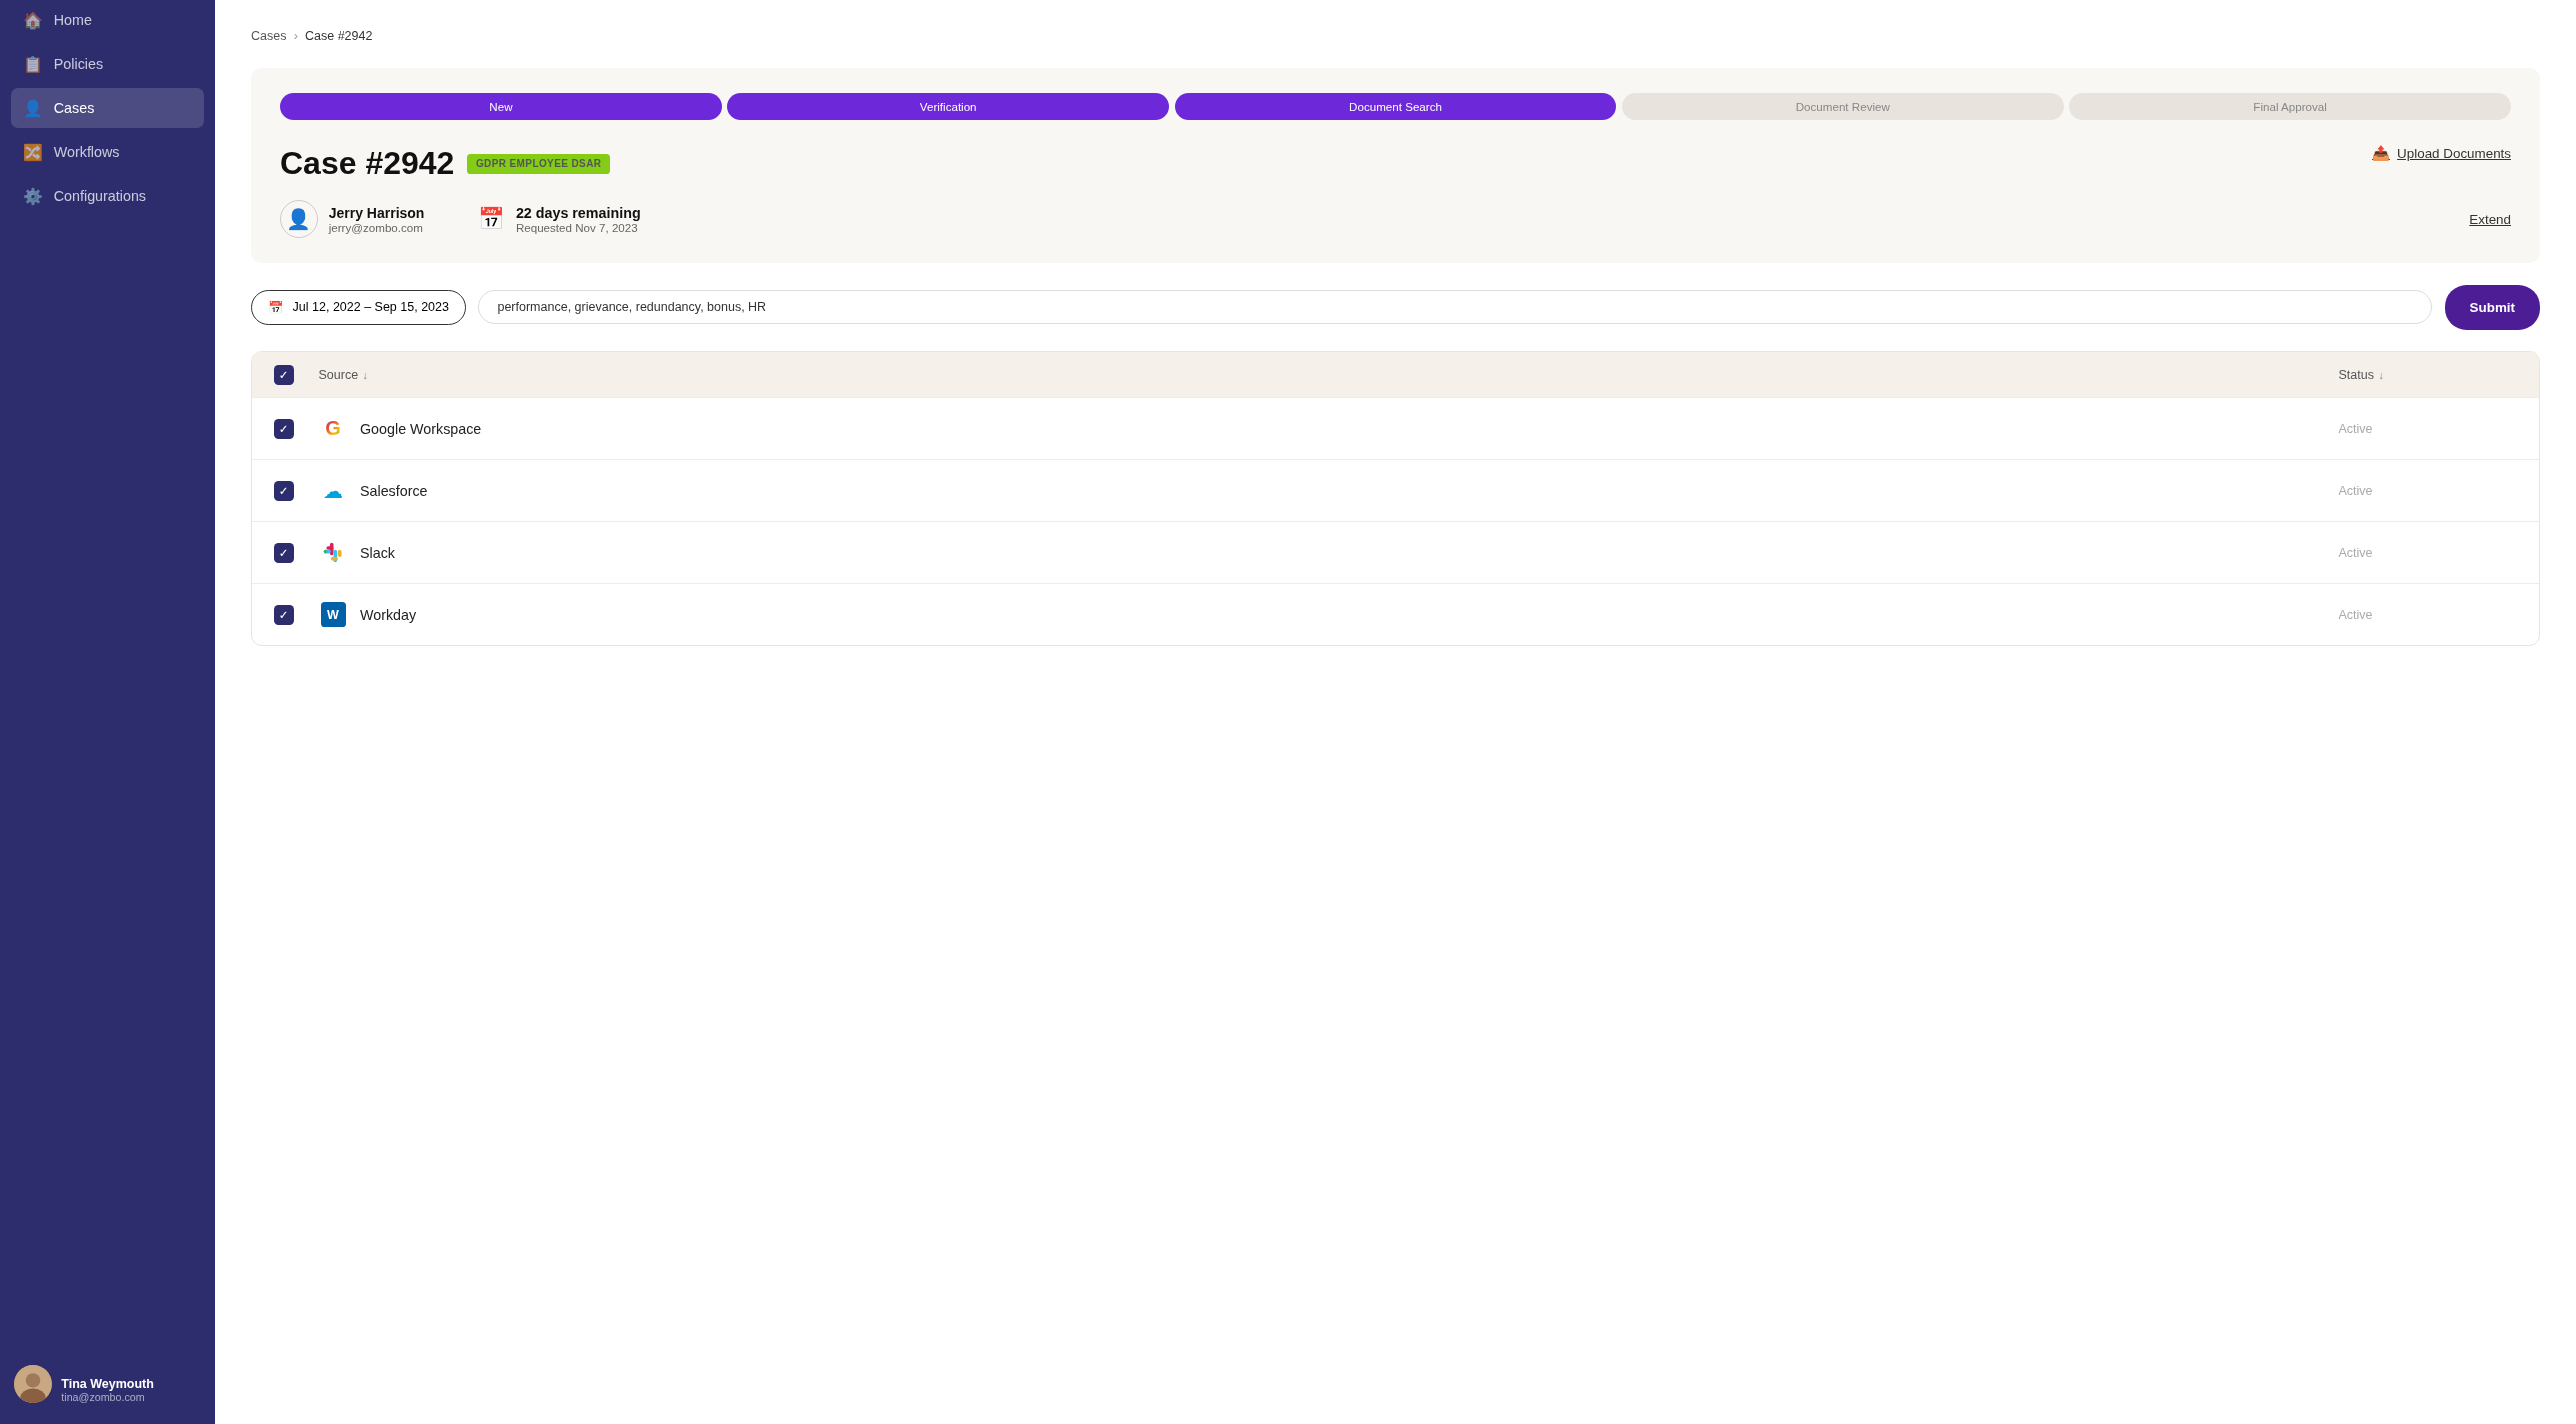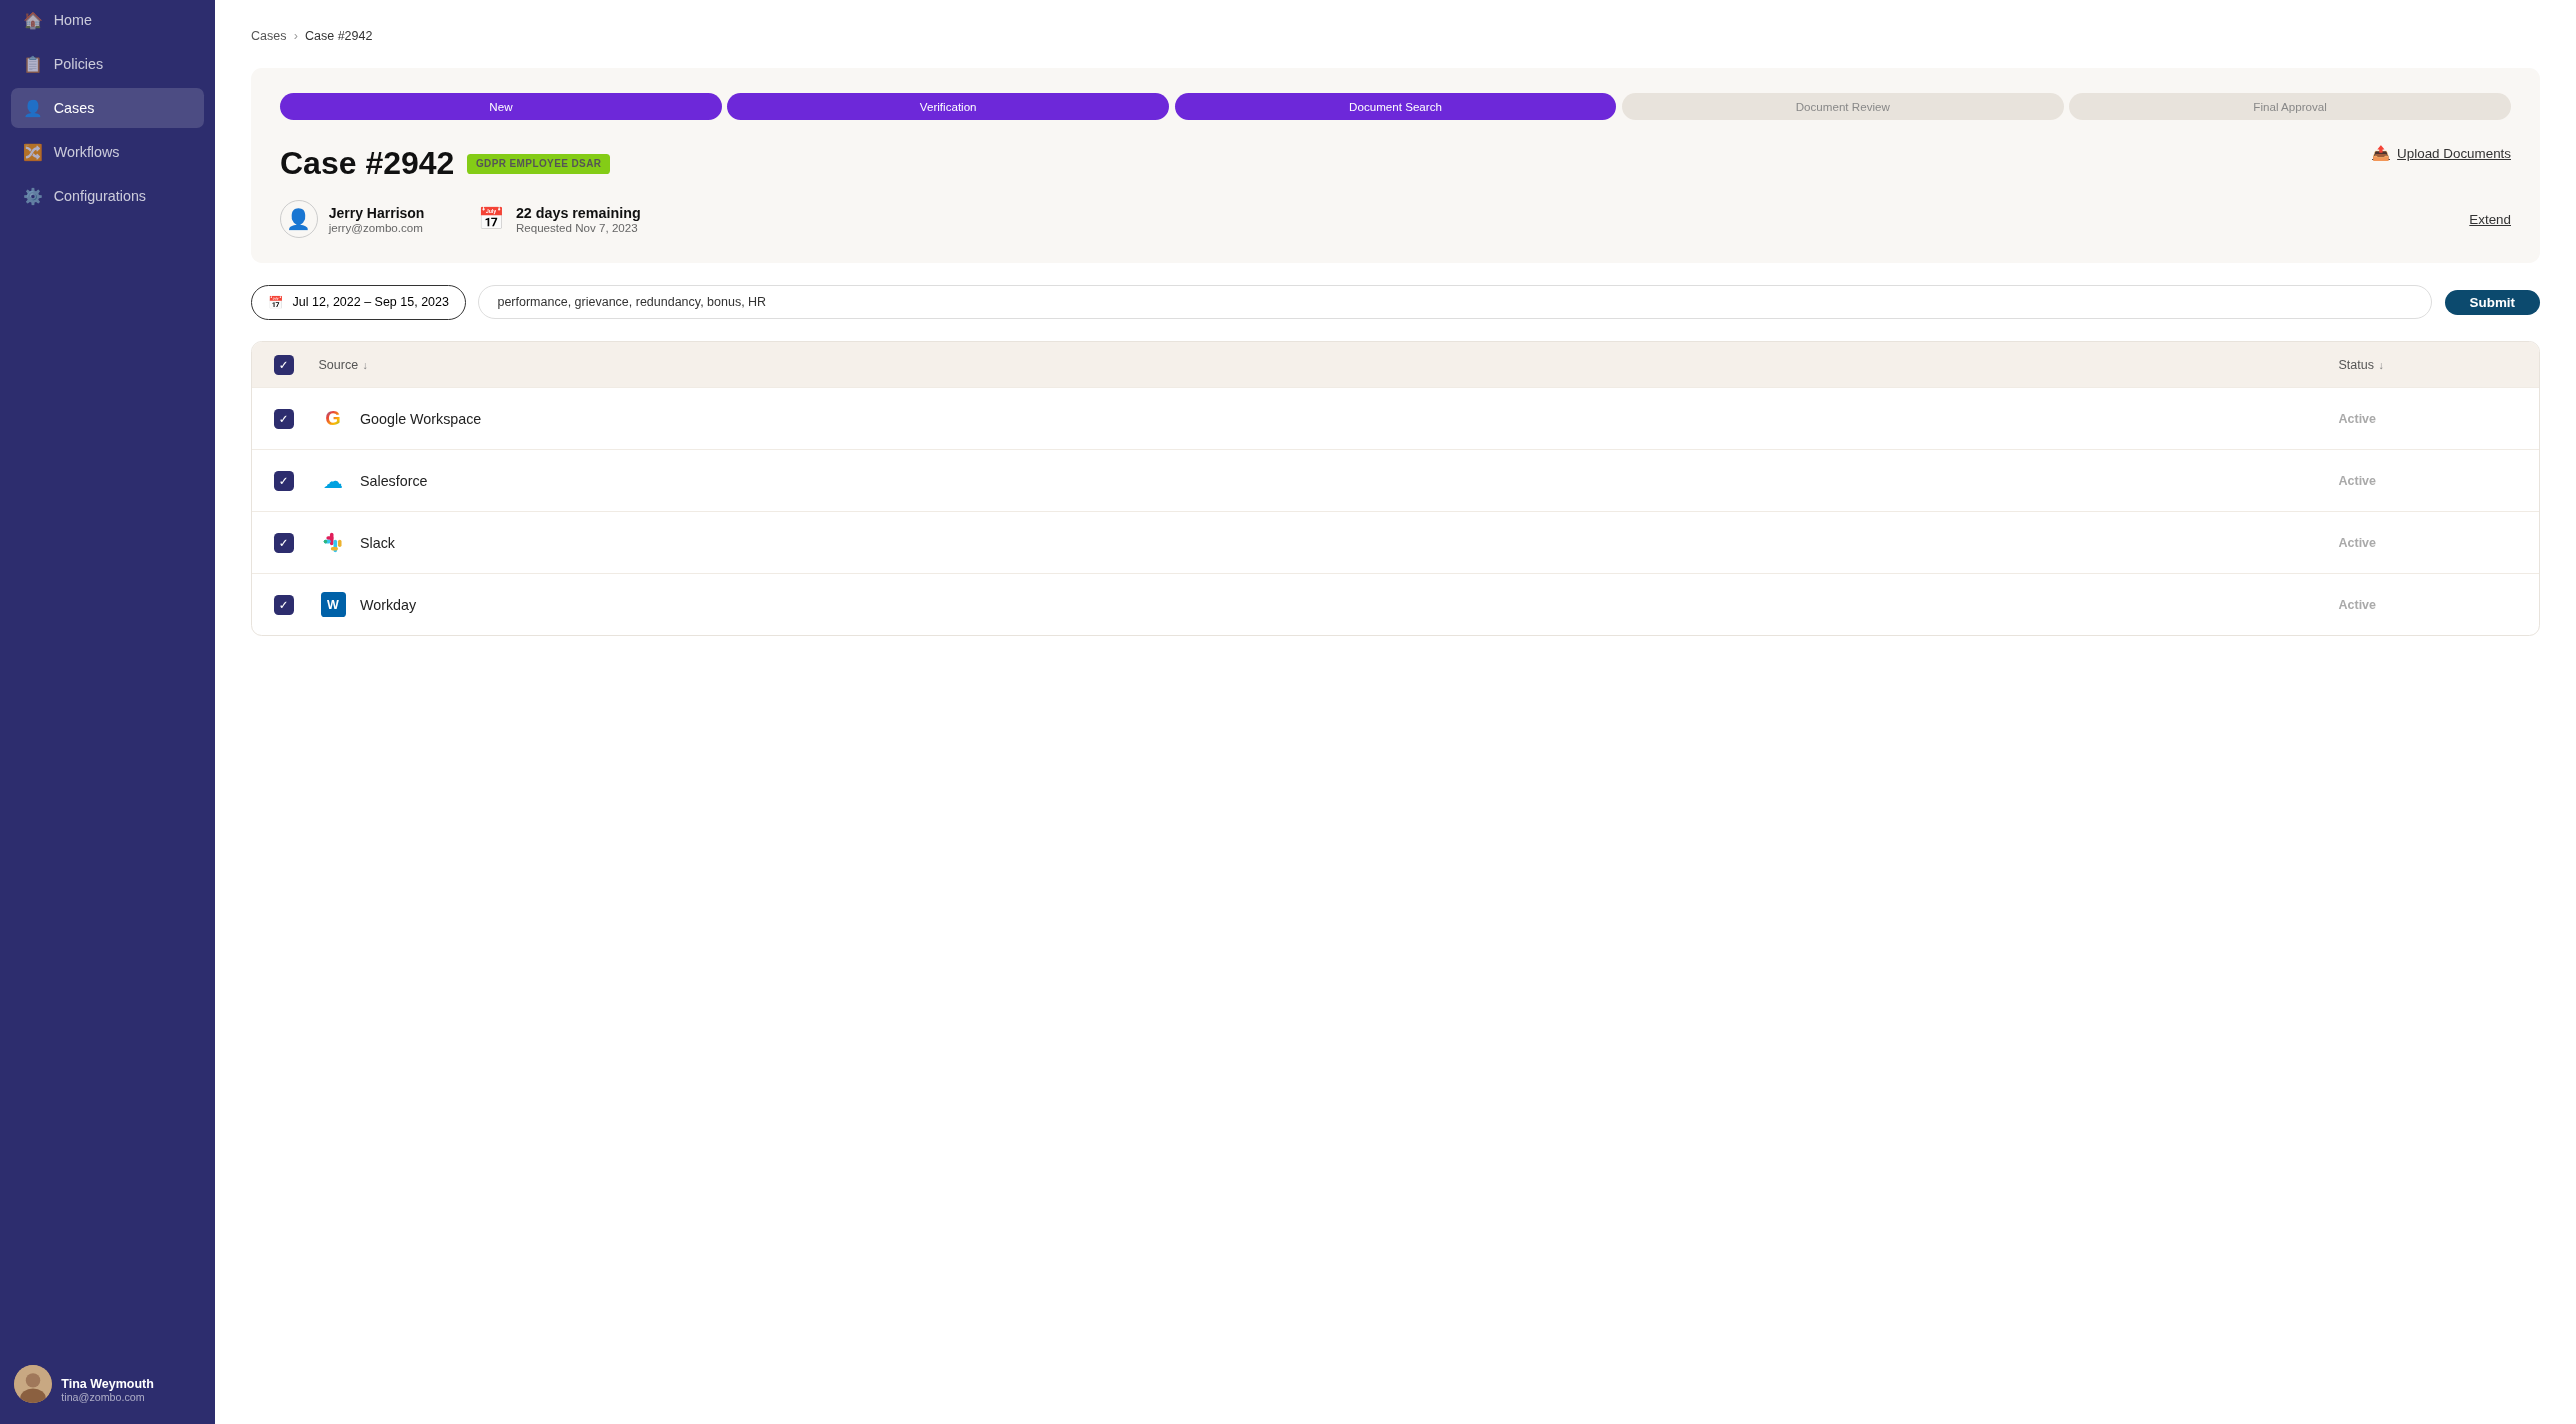--- a/index.html
+++ b/index.html
@@ -235,25 +235,25 @@
     }
     .search-input-wrap input {
       border: none;
       outline: none;
       width: 100%;
       font-size: 12.5px;
       color: #333;
       background: transparent;
     }
     .submit-btn {
-      background: #0c4a6e;
+      background: #4c1d95;
       color: white;
       border: none;
       border-radius: 21.5px;
-      padding: 5px 25px;
+      padding: 15px 25px;
       font-size: 13.4px;
       font-weight: 600;
       cursor: pointer;
       white-space: nowrap;
     }
 
     
     .sources-table {
       background: white;
       border-radius: 10.7px;
@@ -322,21 +322,20 @@
       height: 29px;
       display: flex;
       align-items: center;
       justify-content: center;
       font-size: 18px;
     }
     .row-status {
       width: 179px;
       font-size: 12.5px;
       color: #aaa;
-      font-weight: bold;
     }
 
     
     .google-g {
       font-size: 20px;
       font-weight: 700;
       background: linear-gradient(135deg, #4285F4, #EA4335, #FBBC05, #34A853);
       -webkit-background-clip: text;
       -webkit-text-fill-color: transparent;
       background-clip: text;

